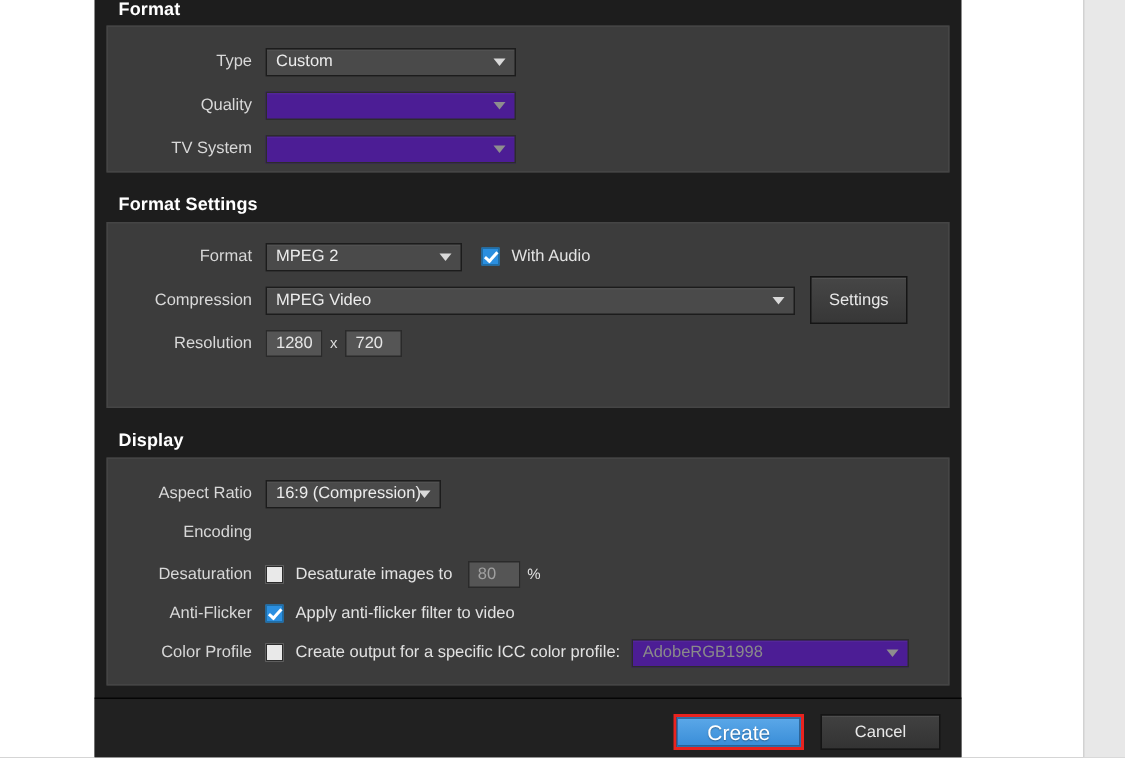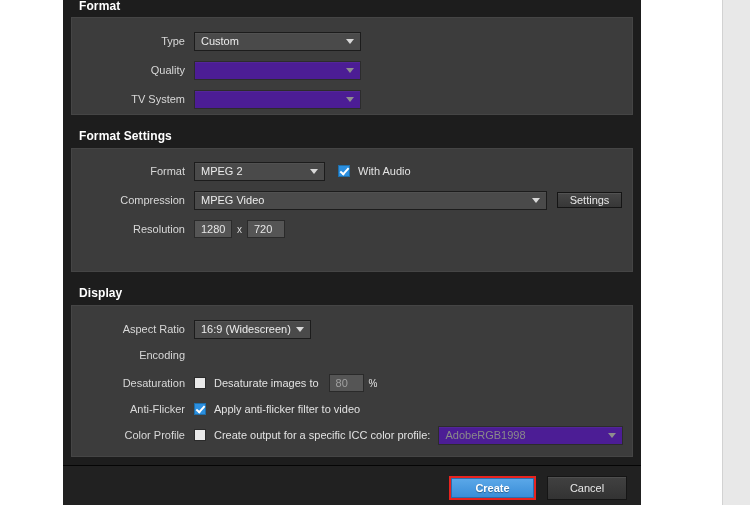--- a/index.html
+++ b/index.html
@@ -66,21 +66,20 @@
     background: #3c3c3c;
     border: 1px solid #454545;
     box-sizing: border-box;
   }
 
   
   .row {
     display: flex;
     align-items: center;
     height: 22px;
-    margin-left: 17px;
   }
 
   .row-label {
     width: 96px;
     text-align: right;
     padding-right: 9px;
     color: #d8d8d8;
     font-size: 11px;
     flex: none;
     white-space: nowrap;
@@ -166,21 +165,21 @@
   }
 
   .cbox-label {
     margin-left: 8px;
     color: #e2e2e2;
     font-size: 11px;
     white-space: nowrap;
   }
 
   .btn {
-    height: 16px;
+    height: 32px;
     min-width: 64px;
     background: linear-gradient(#464646, #373737);
     border: 1px solid #151515;
     box-sizing: border-box;
     color: #e8e8e8;
     font-size: 11px;
     display: flex;
     align-items: center;
     justify-content: center;
     padding: 0 10px;
@@ -216,22 +215,22 @@
     line-height: 0;
   }
 
   .btn-create {
     width: 83px;
     height: 20px;
     background: linear-gradient(#5aa7e8, #3a8ed8);
     border: 1px solid #2a6fae;
     box-sizing: border-box;
     color: #ffffff;
-    font-size: 11px;
-    font-weight: bold;
+    font-size: 14px;
+    font-weight: normal;
     display: flex;
     align-items: center;
     justify-content: center;
     text-shadow: 0 1px 1px rgba(0,0,0,0.35);
   }
 
   .btn-cancel {
     width: 80px;
     height: 24px;
     background: linear-gradient(#414141, #333333);
@@ -331,21 +330,21 @@
 
       </div>
 
       <div class="section-title" style="position:absolute;left:13px;top:286px;">Display</div>
 
       <div class="panel" style="position:absolute;left:8px;top:305px;width:562px;height:152px;">
 
         <div class="row" style="position:absolute;left:0px;top:12px;width:562px;">
           <div class="row-label">Aspect Ratio</div>
           <div class="select" style="width:117px;">
-            <span>16:9 (Widescreen)</span>
+            <span>16:9 (Compression)</span>
             <span class="caret"></span>
           </div>
         </div>
 
         <div class="row" style="position:absolute;left:0px;top:38px;width:562px;">
           <div class="row-label">Encoding</div>
         </div>
 
         <div class="row" style="position:absolute;left:0px;top:66px;width:562px;">
           <div class="row-label">Desaturation</div>

